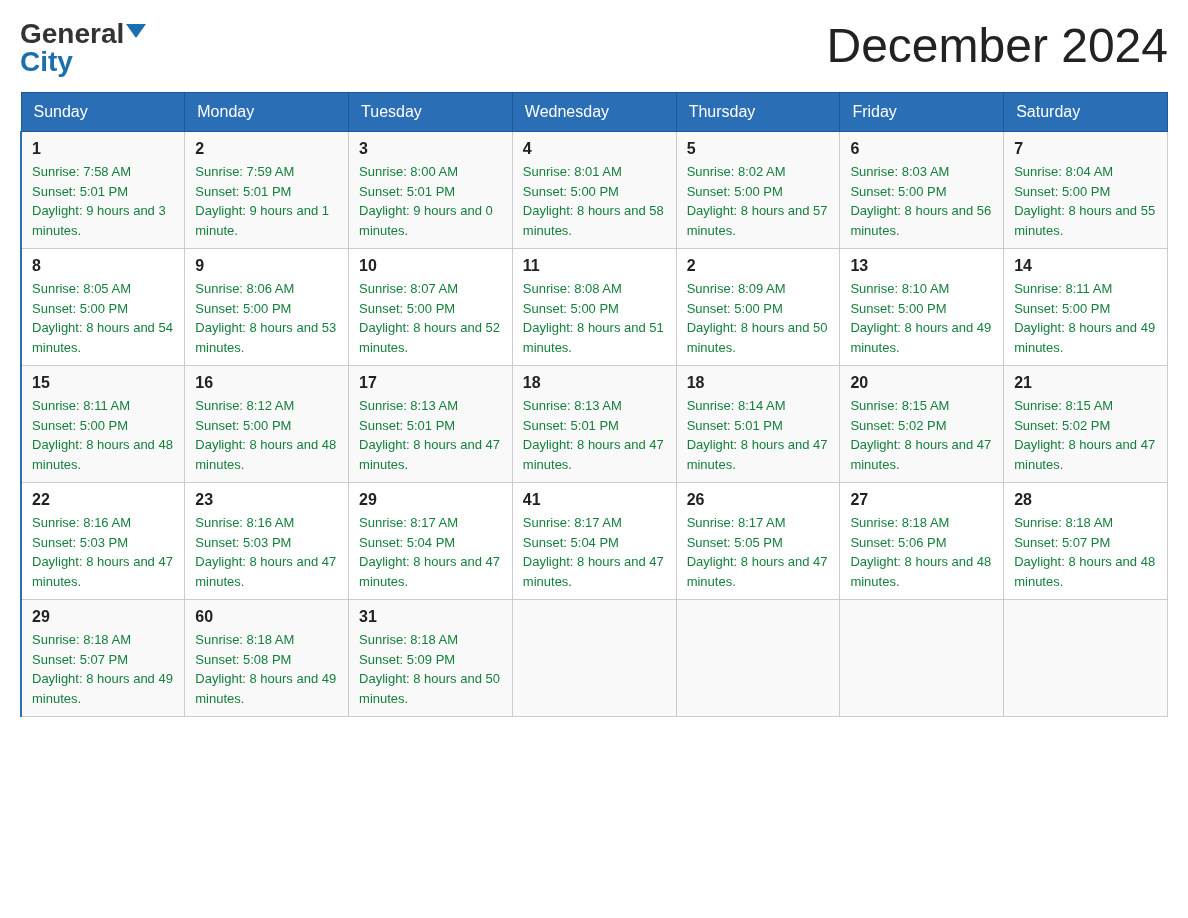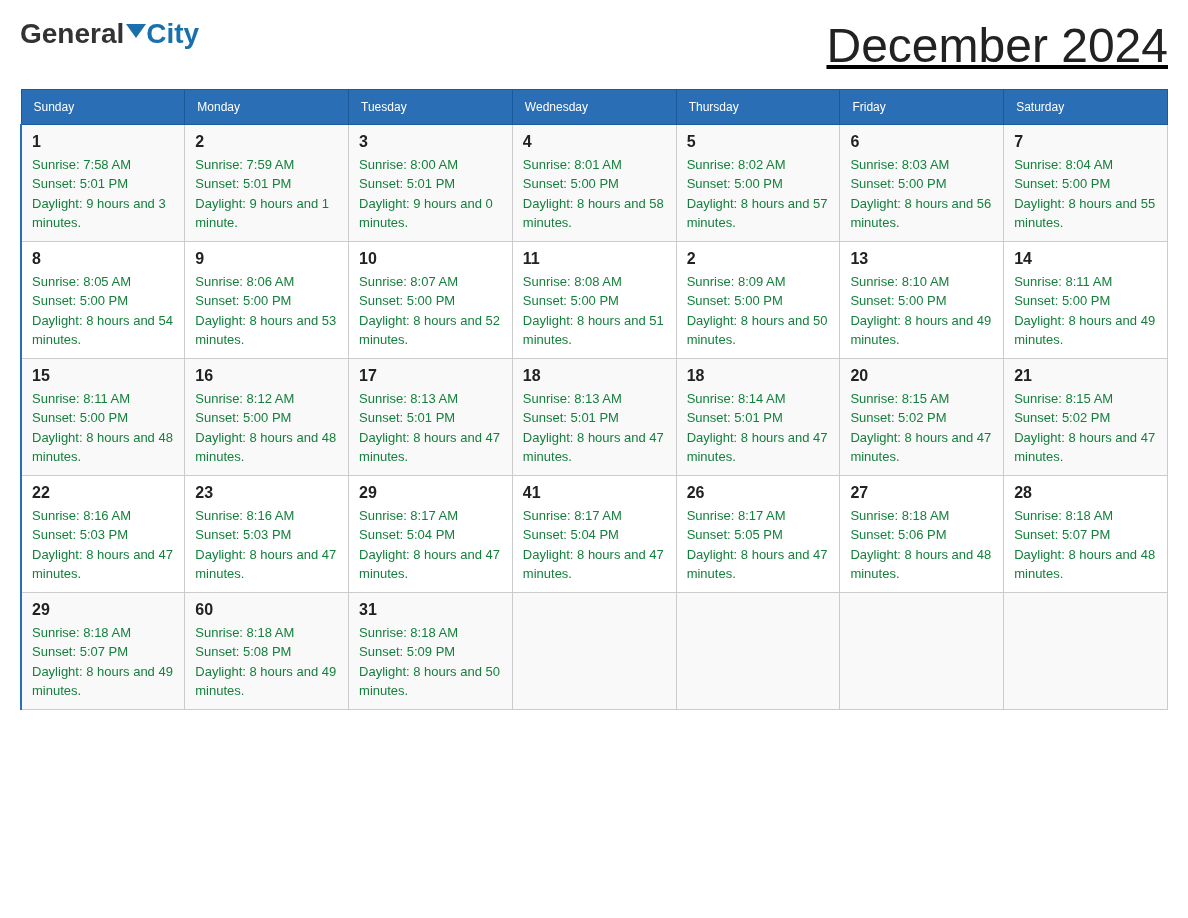--- a/index.html
+++ b/index.html
@@ -11,20 +11,21 @@
       min-height: 918px;
     }
     .header {
       display: flex;
       justify-content: space-between;
       align-items: flex-start;
       margin-bottom: 16px;
     }
     .logo {
       display: flex;
+      flex-direction: column;
       align-items: flex-start;
     }
     .logo-text-general {
       font-size: 28px;
       font-weight: bold;
       color: #333;
       line-height: 1;
     }
     .logo-text-blue {
       font-size: 28px;
@@ -43,42 +44,41 @@
       vertical-align: middle;
       position: relative;
       top: -3px;
     }
     .logo-line {
       display: flex;
       align-items: center;
     }
     .title-section {
       text-align: center;
-      text-decoration: underline;
     }
     .month-title {
       font-size: 48px;
       font-weight: normal;
       color: #222;
       line-height: 1.1;
     }
     .location-title {
       font-size: 22px;
       color: #444;
       margin-top: 4px;
     }
     .calendar {
       width: 100%;
       border-collapse: collapse;
       border: 1px solid #ccc;
     }
     .calendar thead tr th {
       background-color: #2a6eb5;
       color: #fff;
-      font-size: 12px;
+      font-size: 16px;
       font-weight: normal;
       padding: 10px 12px;
       text-align: left;
       border: 1px solid #1a5a9a;
     }
     .calendar tbody tr td {
       border: 1px solid #ccc;
       vertical-align: top;
       padding: 8px 10px;
       width: 14.28%;

